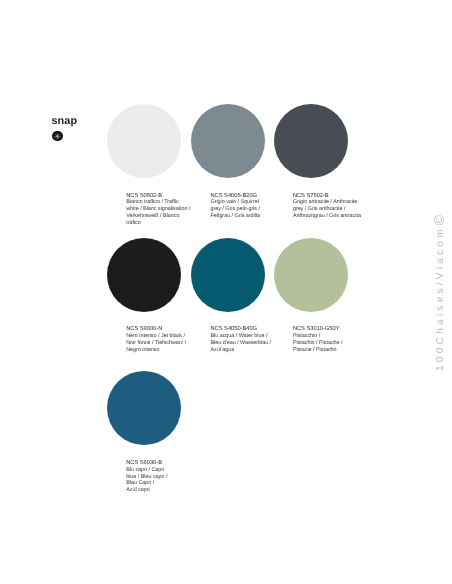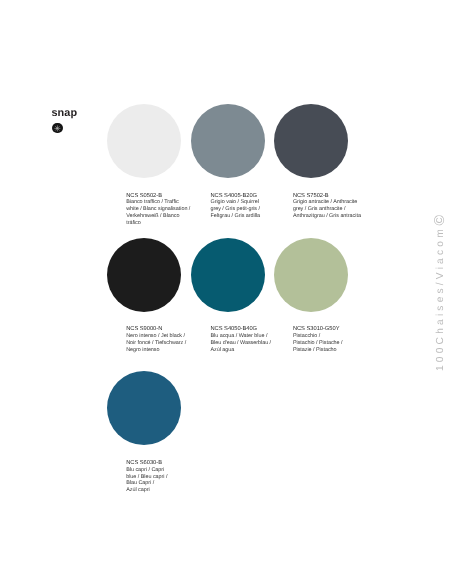--- a/index.html
+++ b/index.html
@@ -21,21 +21,21 @@
     position: relative;
     width: 452px;
     height: 584px;
     background: #ffffff;
   }
 
   
   .brand {
     position: absolute;
     left: 51.4px;
-    top: 108px;
+    top: 116px;
     width: 40px;
     height: 32px;
   }
   .brand-word {
     position: absolute;
     left: 0;
     top: 0;
     font-size: 10.9px;
     font-weight: bold;
     letter-spacing: 0.1px;

